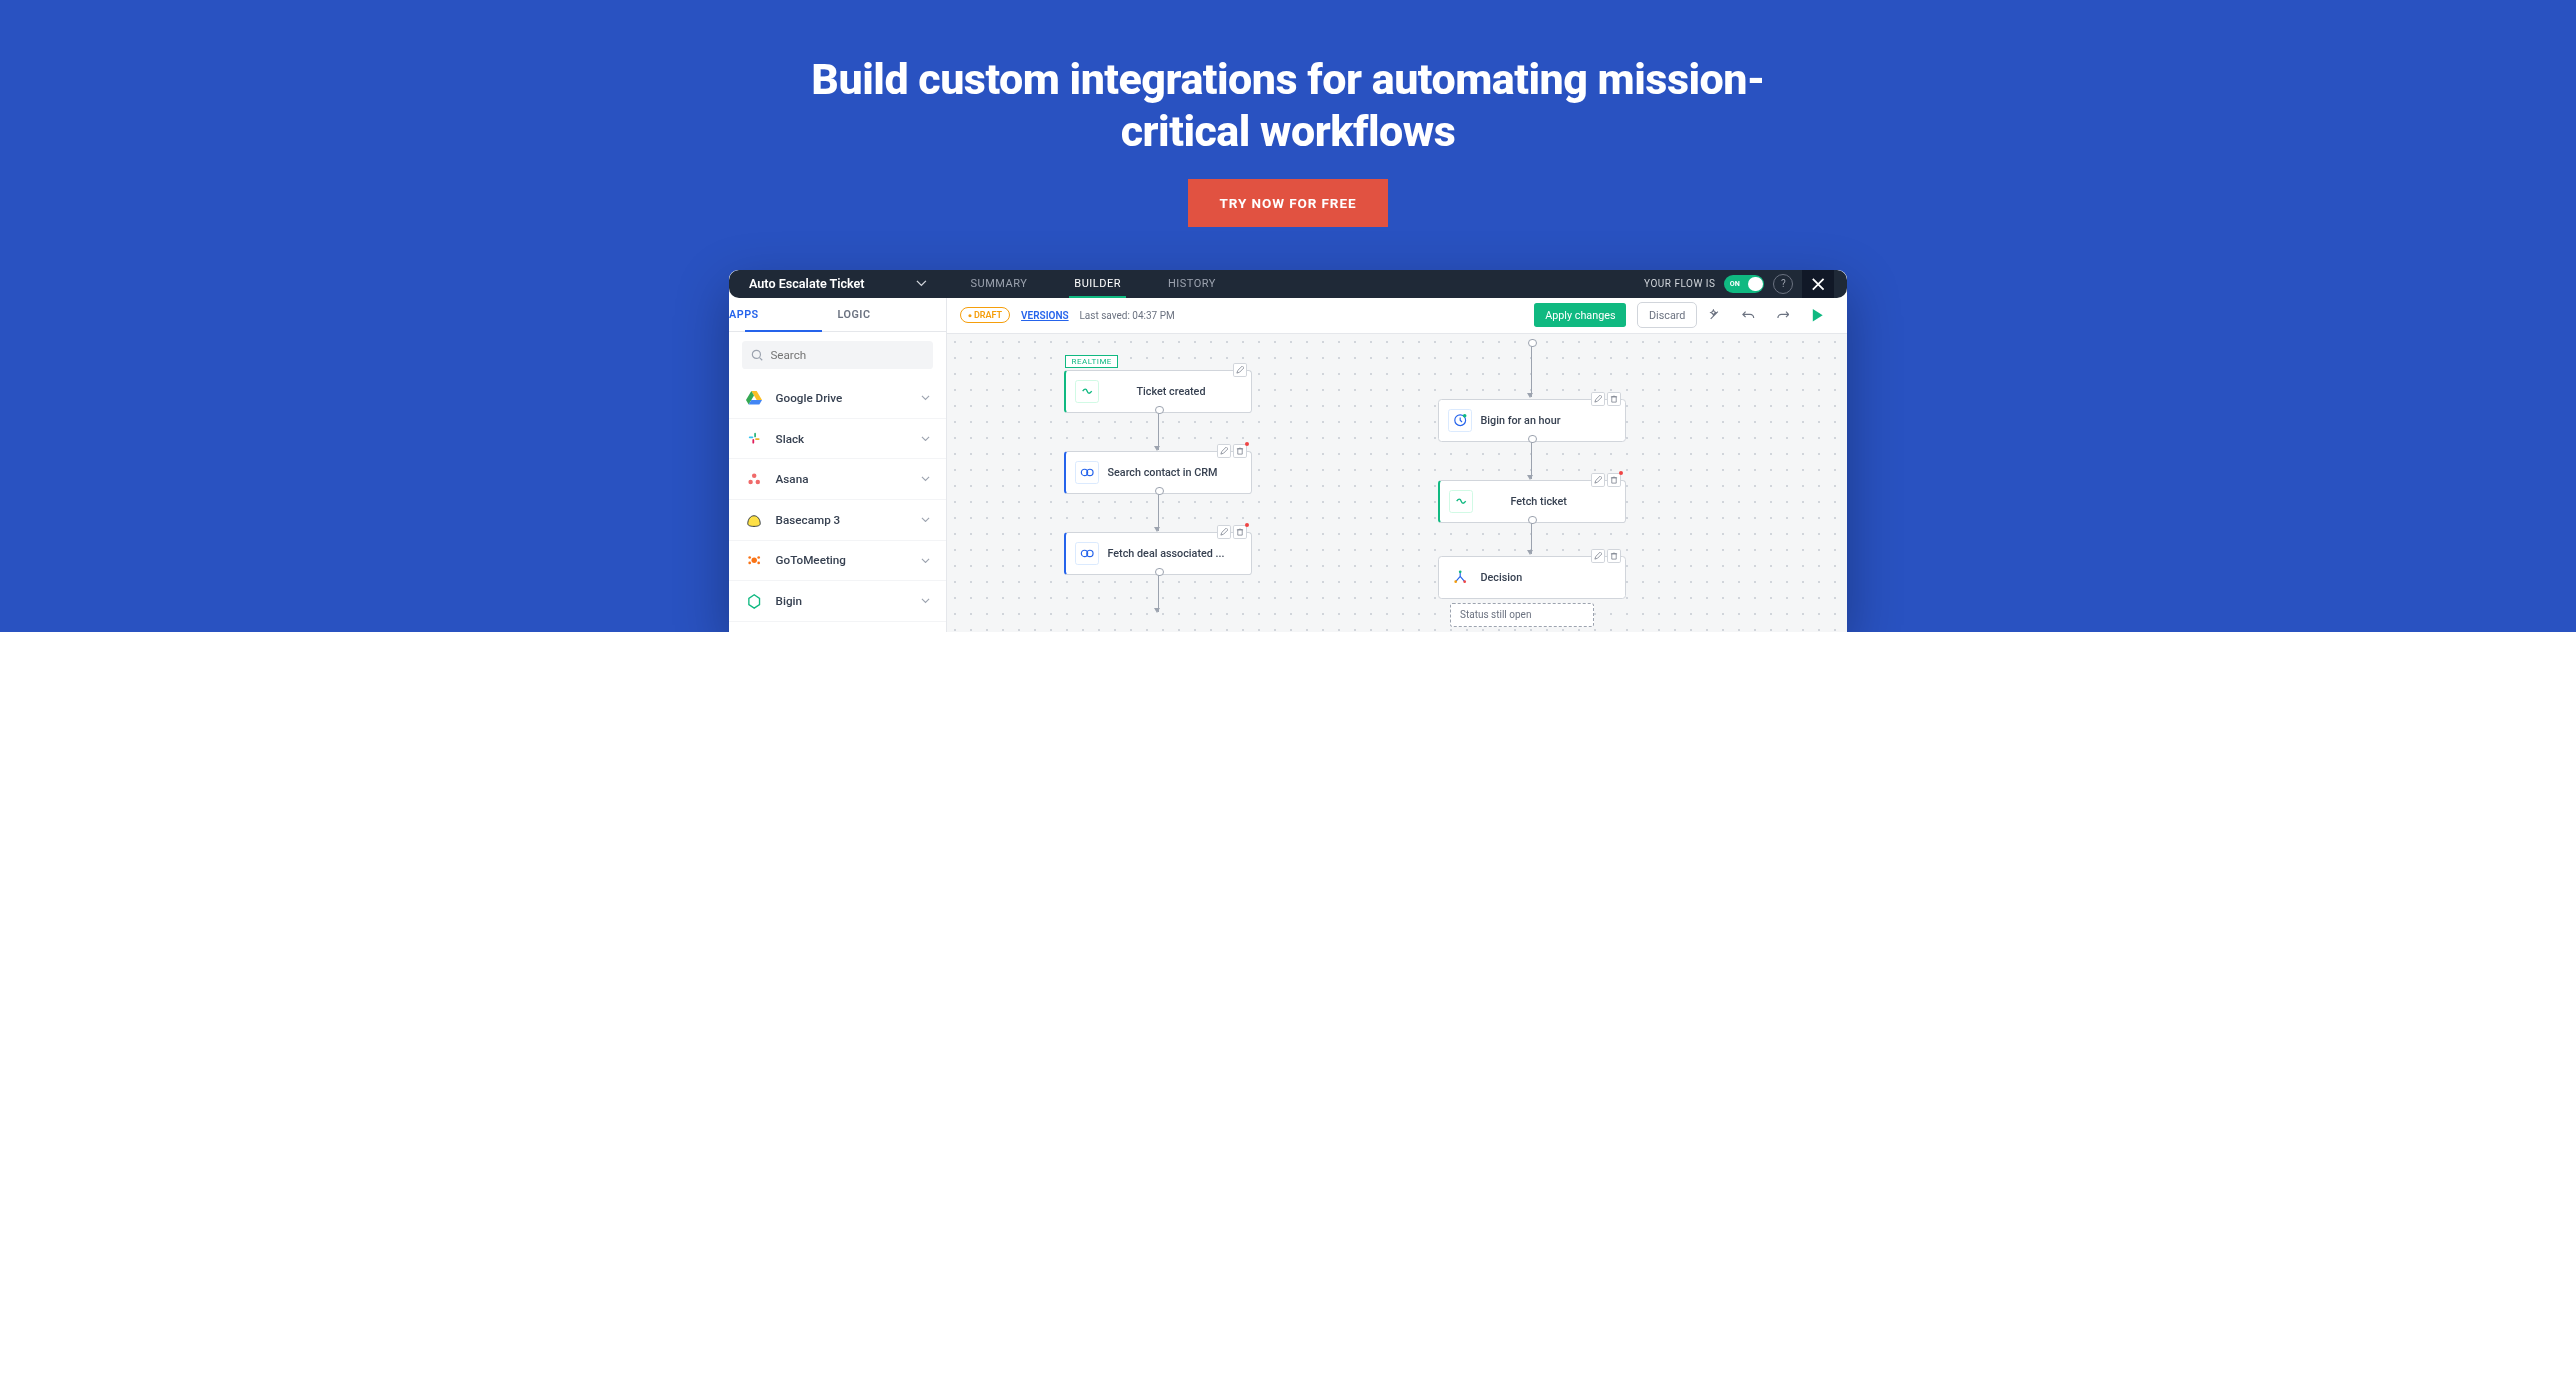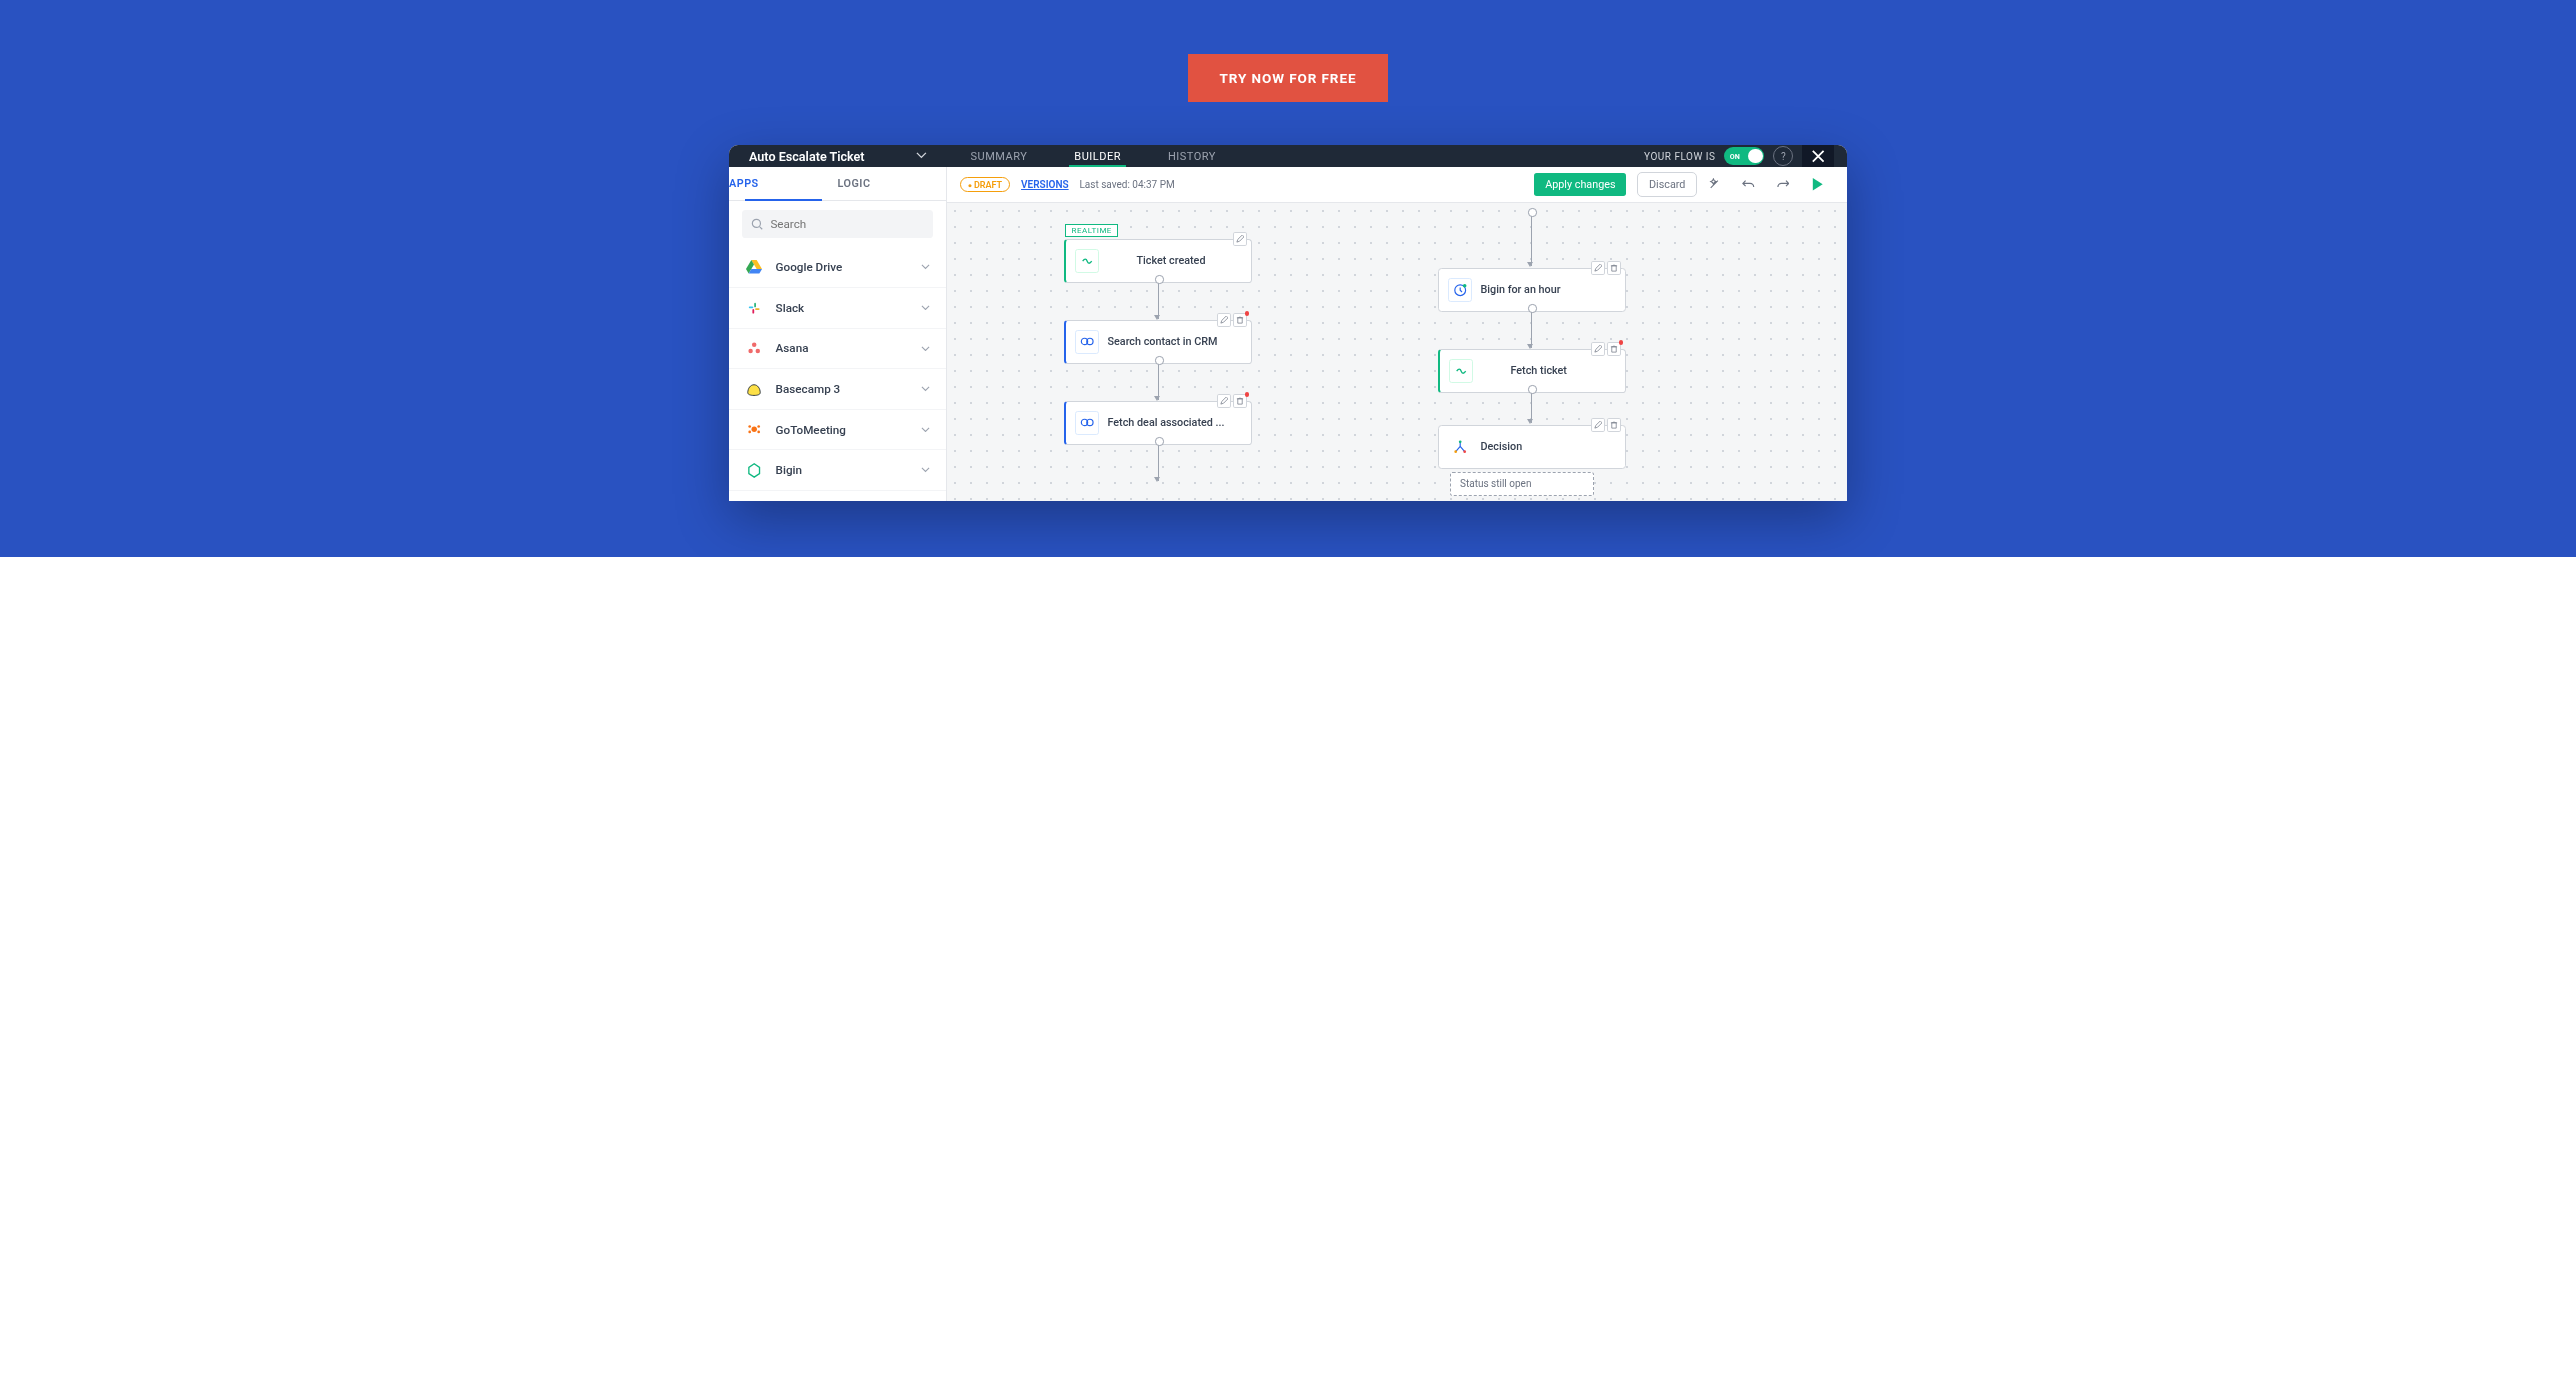--- a/index.html
+++ b/index.html
@@ -49,22 +49,23 @@
   border-radius: 9px 9px 0 0;
   overflow: hidden;
   box-shadow: 0 18px 54px rgba(0,0,0,0.3);
   background: #fff;
 }
 
 .app-header {
   background: #1f2937;
   display: flex;
   align-items: center;
-  height: 22px;
+  height: 28px;
   color: #d1d5db;
+  border-radius: 10px;
 }
 .flow-name {
   display: flex;
   align-items: center;
   padding: 0 20px;
   width: 218px;
   height: 100%;
   font-size: 12.6px;
   font-weight: 600;
   color: #fff;
@@ -362,20 +363,21 @@
   border-radius: 2.7px;
 }
 
 svg { display: block; }
 </style>
 </head>
 <body>
 
 <div class="hero">
   <div class="hero-content">
+    <h1 class="hero-title">Build custom integrations for automating mission-critical workflows</h1>
     <button class="cta-button">TRY NOW FOR FREE</button>
   </div>
 
   <div class="app-window">
 
     <div class="app-header">
       <div class="flow-name">
         <span>Auto Escalate Ticket</span>
         <span class="chevron-icon">
           <svg width="10.8" height="7.2" viewBox="0 0 12 8">

